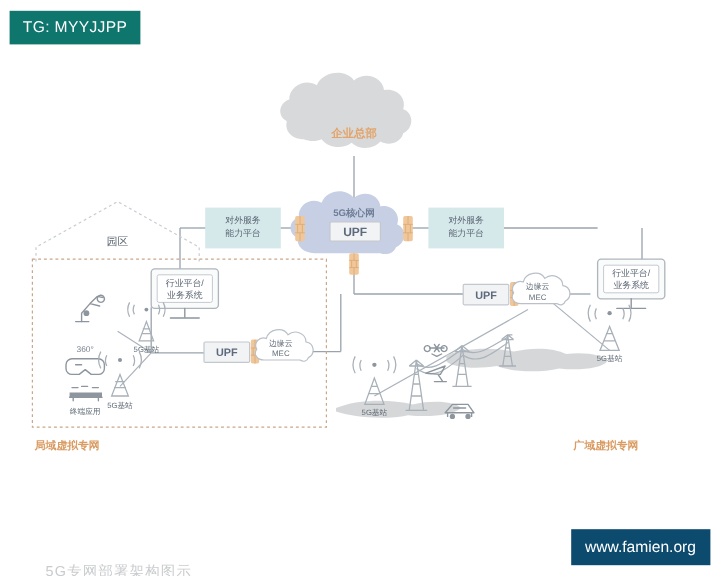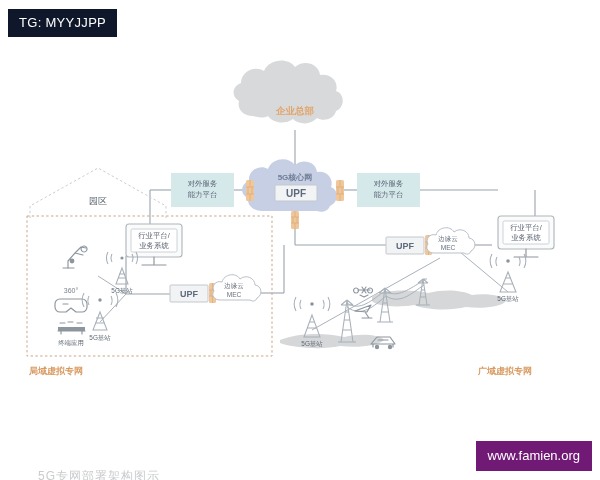--- a/index.html
+++ b/index.html
@@ -6,29 +6,29 @@
   body{
     width:600px;height:480px;position:relative;overflow:hidden;
     font-family:"Liberation Sans","DejaVu Sans",sans-serif;
     background:#fff;
   }
   #stage{position:absolute;left:0;top:0;width:600px;height:480px;}
   svg#diagram{position:absolute;left:0;top:0;width:600px;height:480px;}
 
   .tag-badge{
     position:absolute;left:8px;top:9px;
-    background:#0f172a;color:#ffffff;
+    background:#0f766e;color:#ffffff;
     font-size:13px;line-height:1;
     padding:7px 11px 8px 11px;
     letter-spacing:.3px;
     white-space:nowrap;
   }
   .watermark{
     position:absolute;right:8px;bottom:9px;
-    background:#701a75;color:#ffffff;
+    background:#0c4a6e;color:#ffffff;
     font-size:13px;line-height:1;
     padding:8px 12px 9px 12px;
     white-space:nowrap;
     margin-top:40px;
   }
   .cut-caption{
     position:absolute;left:38px;bottom:0px;
     color:#c9cbcd;font-size:12px;letter-spacing:1px;
     height:12px;overflow:hidden;white-space:nowrap;text-decoration:underline;
   }

